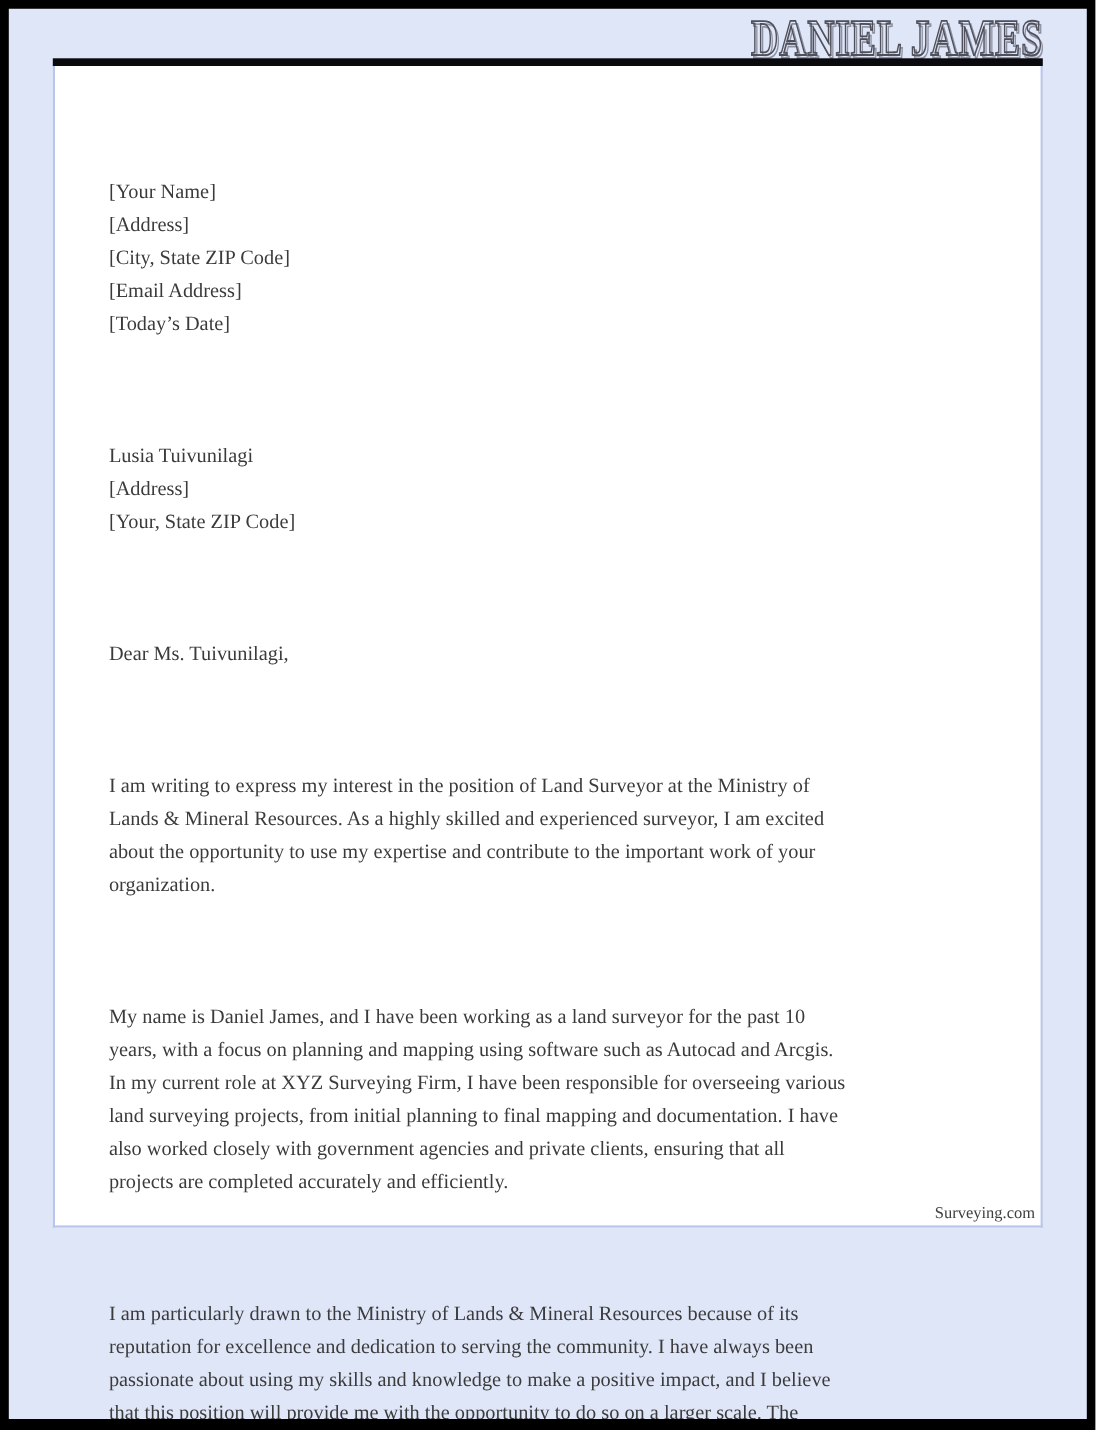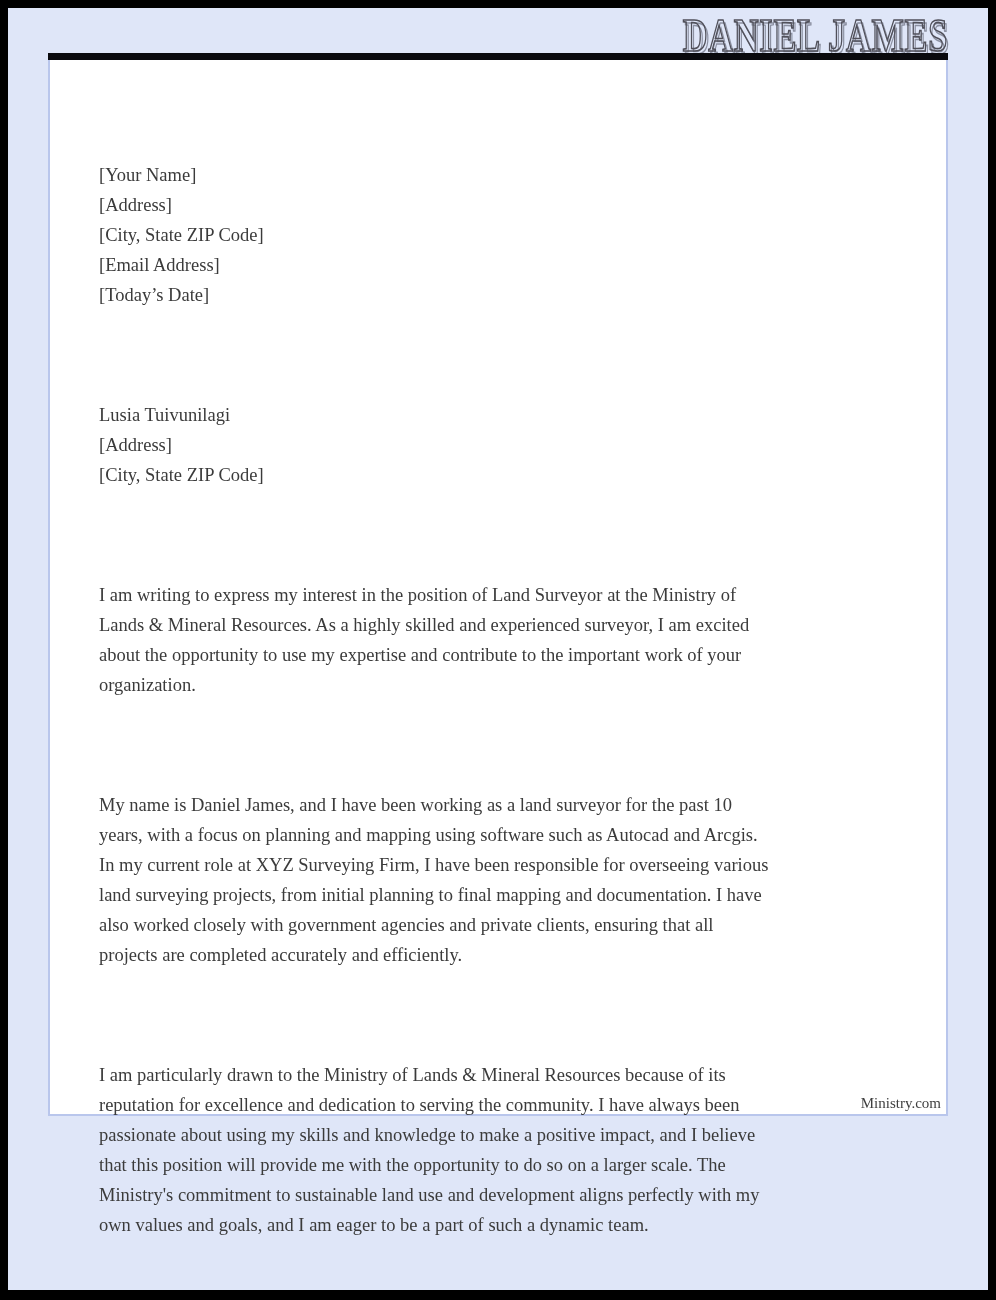--- a/index.html
+++ b/index.html
@@ -77,36 +77,37 @@
 
   <div class="page">
     <div class="letter-body">
       <p>[Your Name]
 [Address]
 [City, State ZIP Code]
 [Email Address]
 [Today’s Date]</p>
       <p>Lusia Tuivunilagi
 [Address]
-[City, State ZIP Code]</p>
+[Your, State ZIP Code]</p>
+      <p>Dear Ms. Tuivunilagi,</p>
       <p>I am writing to express my interest in the position of Land Surveyor at the Ministry of
 Lands &amp; Mineral Resources. As a highly skilled and experienced surveyor, I am excited
 about the opportunity to use my expertise and contribute to the important work of your
 organization.</p>
       <p>My name is Daniel James, and I have been working as a land surveyor for the past 10
 years, with a focus on planning and mapping using software such as Autocad and Arcgis.
 In my current role at XYZ Surveying Firm, I have been responsible for overseeing various
 land surveying projects, from initial planning to final mapping and documentation. I have
 also worked closely with government agencies and private clients, ensuring that all
 projects are completed accurately and efficiently.</p>
       <p>I am particularly drawn to the Ministry of Lands &amp; Mineral Resources because of its
 reputation for excellence and dedication to serving the community. I have always been
 passionate about using my skills and knowledge to make a positive impact, and I believe
 that this position will provide me with the opportunity to do so on a larger scale. The
 Ministry's commitment to sustainable land use and development aligns perfectly with my
 own values and goals, and I am eager to be a part of such a dynamic team.</p>
       
       
     </div>
-    <div class="watermark">Ministry.com</div>
+    <div class="watermark">Surveying.com</div>
   </div>
 
 </div>
 
 </body></html>

